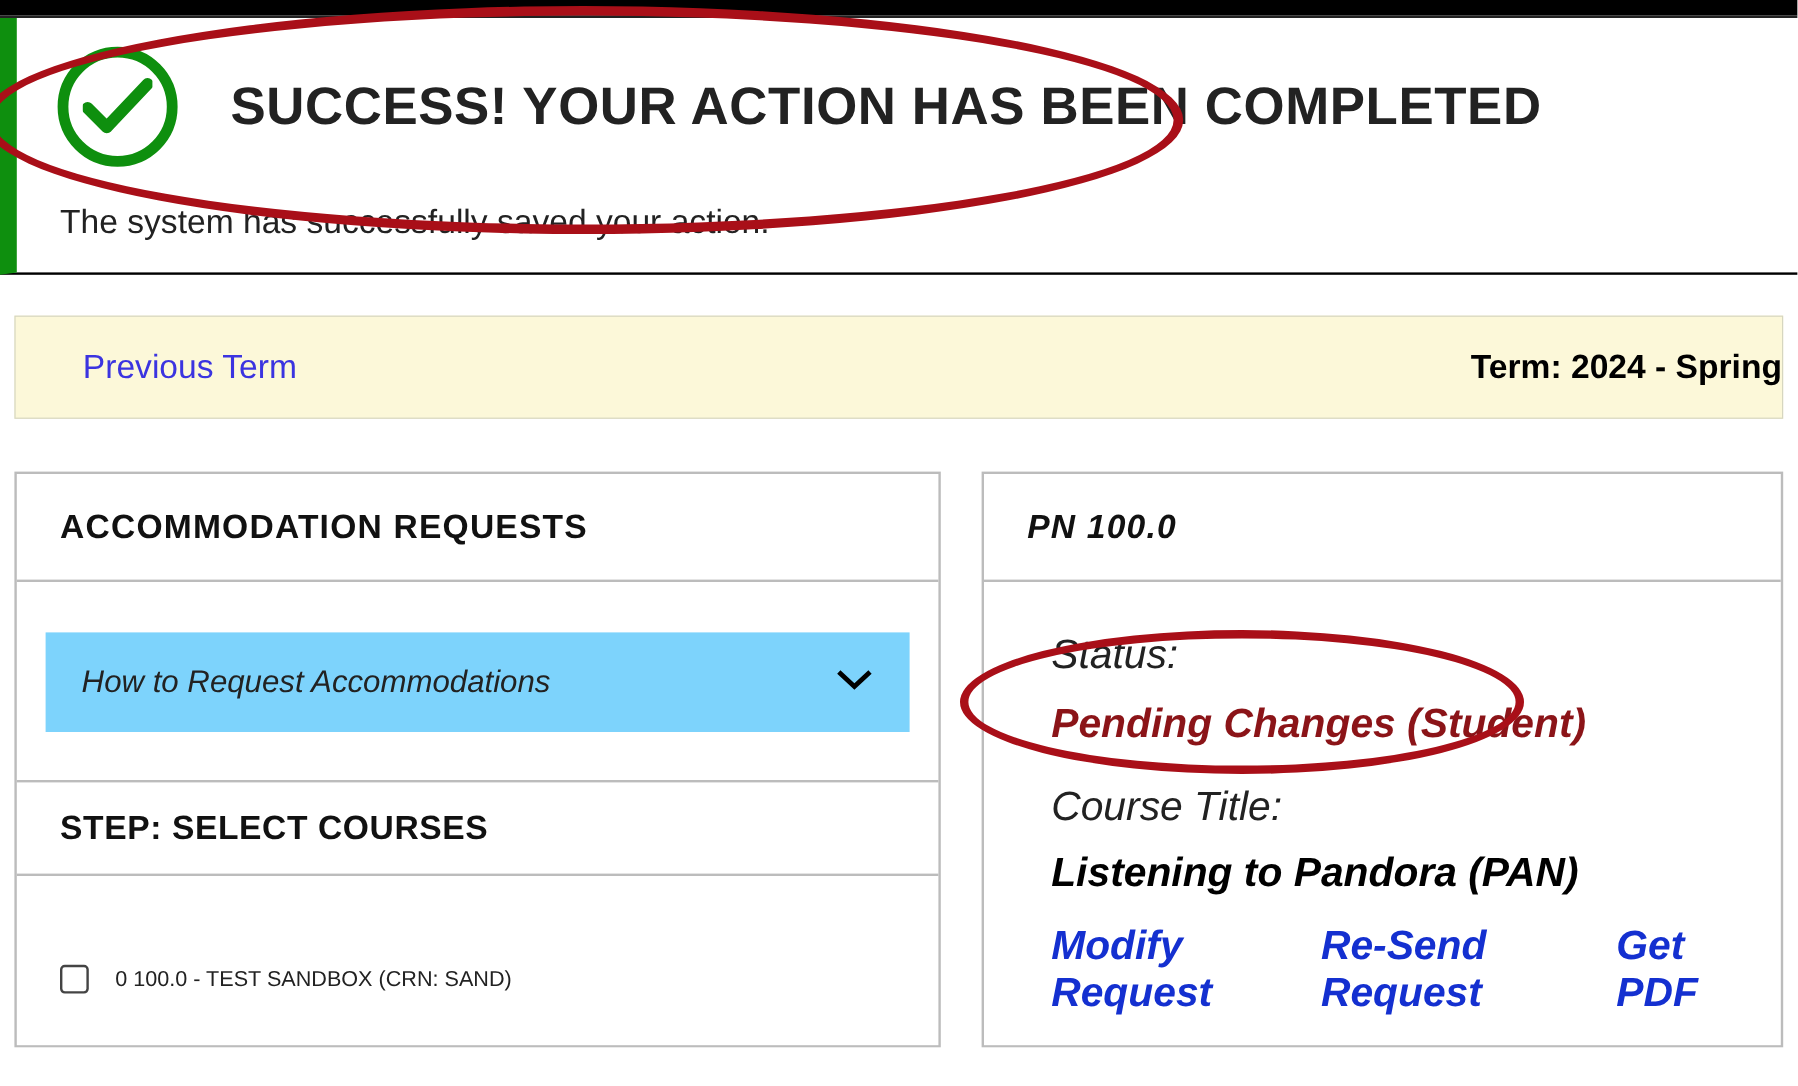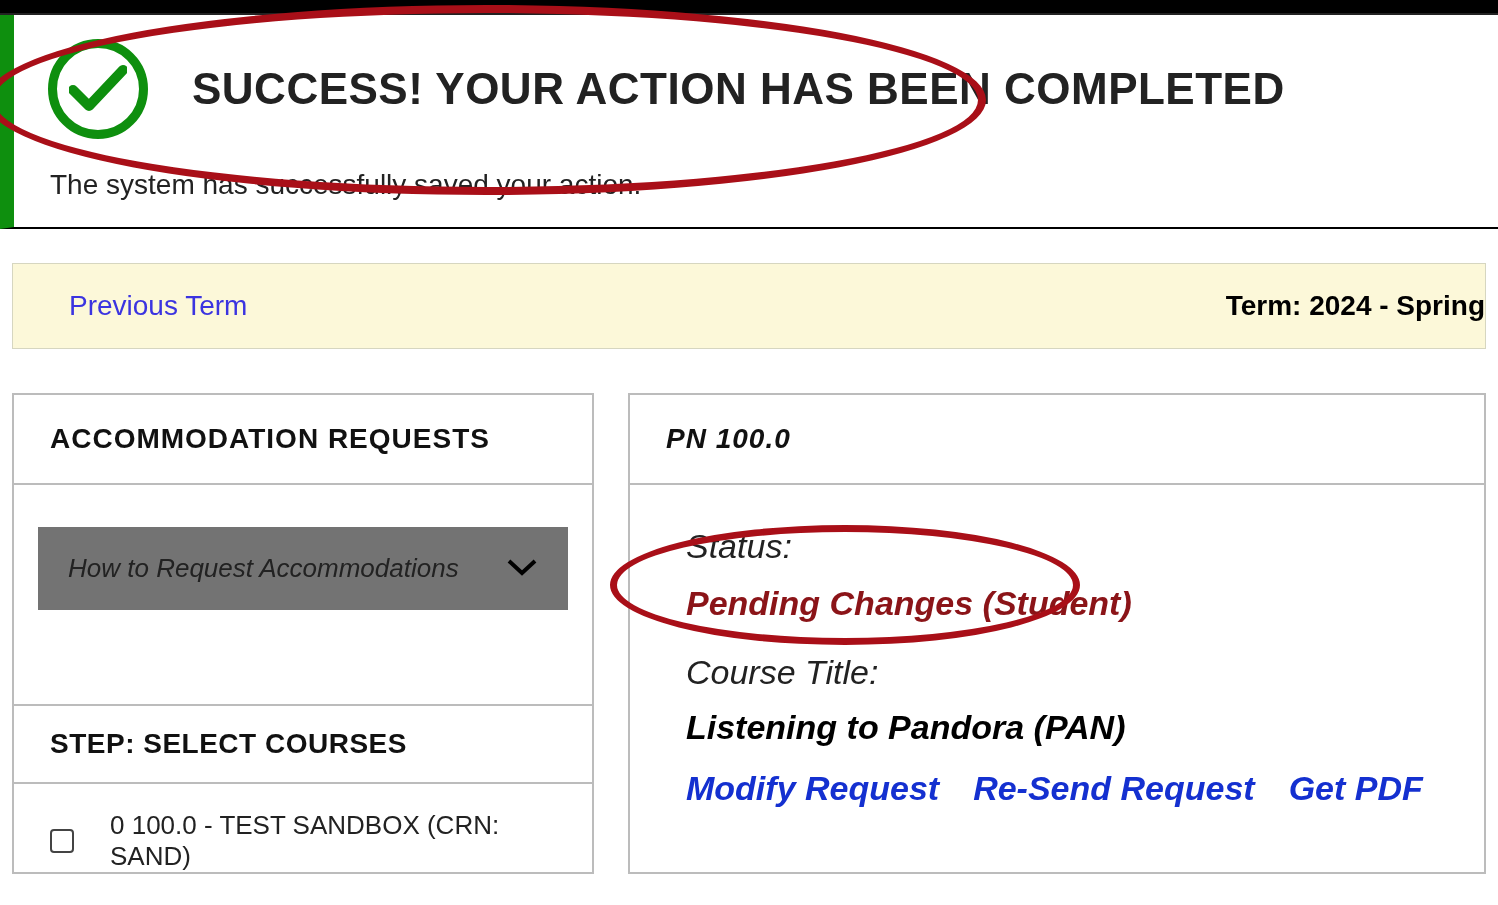--- a/index.html
+++ b/index.html
@@ -78,35 +78,35 @@
 
   .columns {
     display: flex;
     gap: 34px;
     margin: 44px 12px 0 12px;
   }
   .panel {
     border: 2px solid #bcbcbc;
     background: #fff;
   }
-  .panel.left { width: 582px; }
+  .panel.left { width: 772px; }
   .panel.right { flex: 1; position: relative; font-style: italic; }
 
   .panel-header {
     border-bottom: 2px solid #bcbcbc;
     padding: 28px 36px;
     font-size: 28px;
     font-weight: 800;
     letter-spacing: 1px;
     color: #111;
   }
 
   .accordion {
-    margin: 42px 24px 94px 24px;
-    background: #737373;
+    margin: 42px 24px 40px 24px;
+    background: #7dd3fc;
     padding: 26px 30px;
     display: flex;
     align-items: center;
     justify-content: space-between;
     cursor: pointer;
   }
   .accordion-title {
     font-style: italic;
     font-size: 26px;
     color: #222;
@@ -118,24 +118,25 @@
     border-bottom: 2px solid #bcbcbc;
     padding: 22px 36px;
     font-size: 28px;
     font-weight: 800;
     letter-spacing: 0.5px;
     color: #111;
   }
   .course-row {
     display: flex;
     align-items: center;
-    gap: 36px;
+    gap: 22px;
     padding: 26px 36px 0 36px;
-    font-size: 26px;
-    color: #222;
+    font-size: 18px;
+    color: #222;
+    margin-top: 48px;
   }
   .checkbox {
     width: 24px;
     height: 24px;
     border: 2px solid #444;
     border-radius: 4px;
     background: #fff;
     flex-shrink: 0;
   }
 

